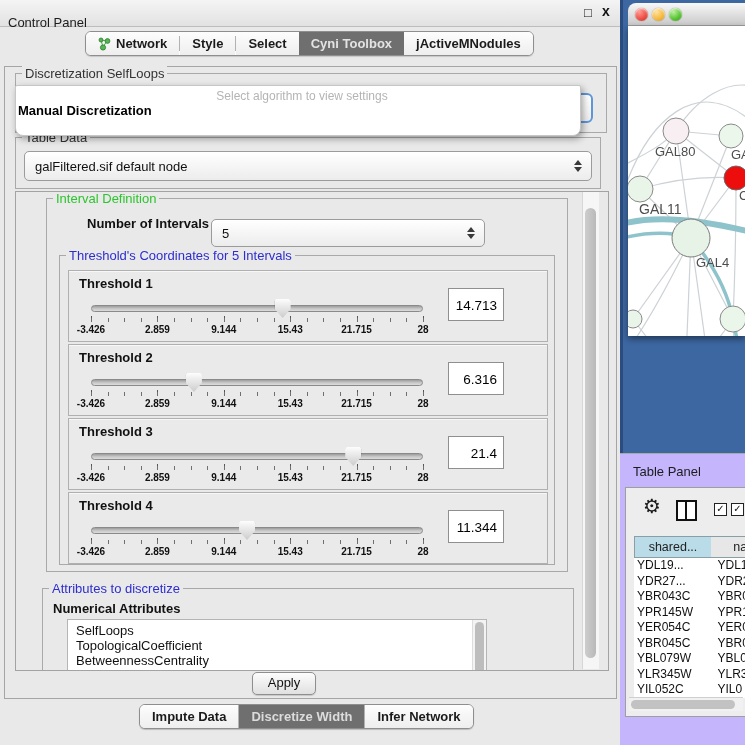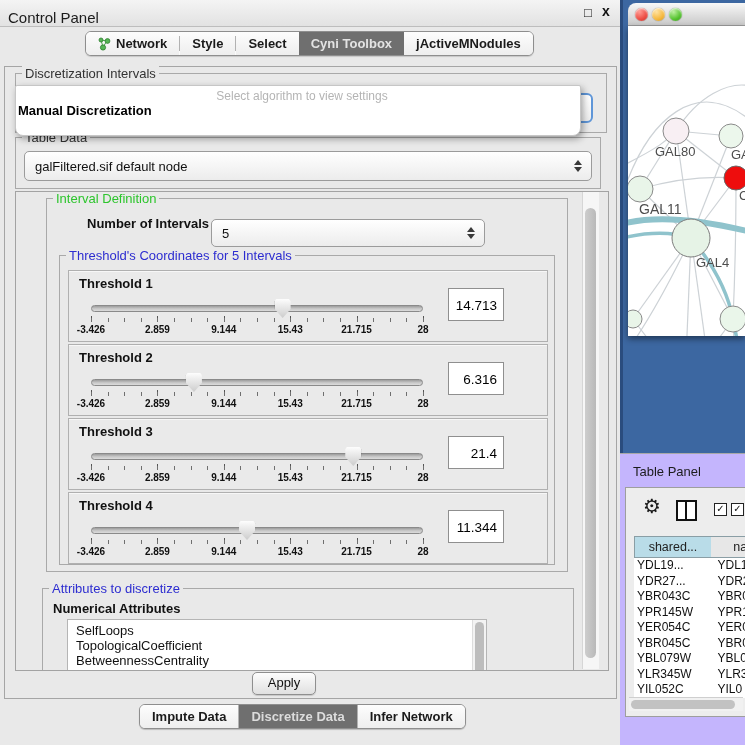--- a/index.html
+++ b/index.html
@@ -2,21 +2,21 @@
 <html><head>
 <meta charset="utf-8">
 <style>
   html,body{margin:0;padding:0;}
   body{font-family:"Liberation Sans","DejaVu Sans",sans-serif;}
   .screen{position:relative;width:745px;height:745px;overflow:hidden;background:#e9e9e9;}
 
   
   .cp{position:absolute;left:0;top:0;width:620px;height:745px;background:#e9e9e9;}
   .cp-titlebar{position:absolute;left:0;top:0;width:620px;height:26px;background:linear-gradient(#f4f4f4,#e2e2e2);border-bottom:1px solid #bdbdbd;}
-  .cp-title{position:absolute;left:8px;top:9px;font-size:15px;color:#1c1c1c;}
+  .cp-title{position:absolute;left:8px;top:15px;font-size:13px;color:#1c1c1c;}
   .float-icon{position:absolute;left:584px;top:5px;font-size:13px;color:#111;}
   .close-icon{position:absolute;left:602px;top:3px;font-size:14px;font-weight:bold;color:#111;}
 
   .top-tabs{position:absolute;left:85px;top:31px;display:inline-flex;border:1px solid #8e8e8e;border-radius:6px;overflow:hidden;background:#fbfbfb;box-shadow:0 1px 1px rgba(0,0,0,.15);}
   .tab{display:flex;align-items:center;gap:5px;padding:4px 12px;font-size:13px;font-weight:bold;color:#1a1a1a;background:linear-gradient(#fdfdfd,#eeeeee);white-space:nowrap;}
   .tab.sel{background:#6f6f6f;color:#e3e3e3;}
   .tab-sep{width:1px;background:#b2b2b2;margin:4px 0;}
 
   .cp-body{position:absolute;left:4px;top:66px;width:611px;height:631px;border:1px solid #a5a5a5;background:#e9e9e9;}
 
@@ -143,21 +143,21 @@
           <span>Cyni Toolbox</span>
         </div>
       <div class="tab">
           <span>jActiveMNodules</span>
         </div>
     </div>
 
     <div class="cp-body">
 
       <div class="group algo-group">
-        <span class="gtitle">Discretization Intervals</span>
+        <span class="gtitle">Discretization SelfLoops</span>
       </div>
       <div class="hidden-combo"></div>
 
       <div class="popup">
         <div class="popup-ph">Select algorithm to view settings</div>
         <div class="popup-item b">Manual Discretization</div>
       </div>
 
       <div class="group td-group">
         <span class="gtitle">Table Data</span>
@@ -266,21 +266,21 @@
           <div class="vsb-thumb"></div>
         </div>
       </div>
 
       <div class="apply-btn">Apply</div>
     </div>
 
     <div class="bottom-tabs">
       <div class="btab">Impute Data</div>
       <div class="btab-sep"></div>
-      <div class="btab sel">Discretize Data</div>
+      <div class="btab sel">Discretize Width</div>
       <div class="btab-sep"></div>
       <div class="btab">Infer Network</div>
     </div>
   </div>
 
   <div class="rp">
     <div class="net-frame">
       <div class="mac-titlebar">
         <span class="light red"></span>
         <span class="light yellow"></span>

